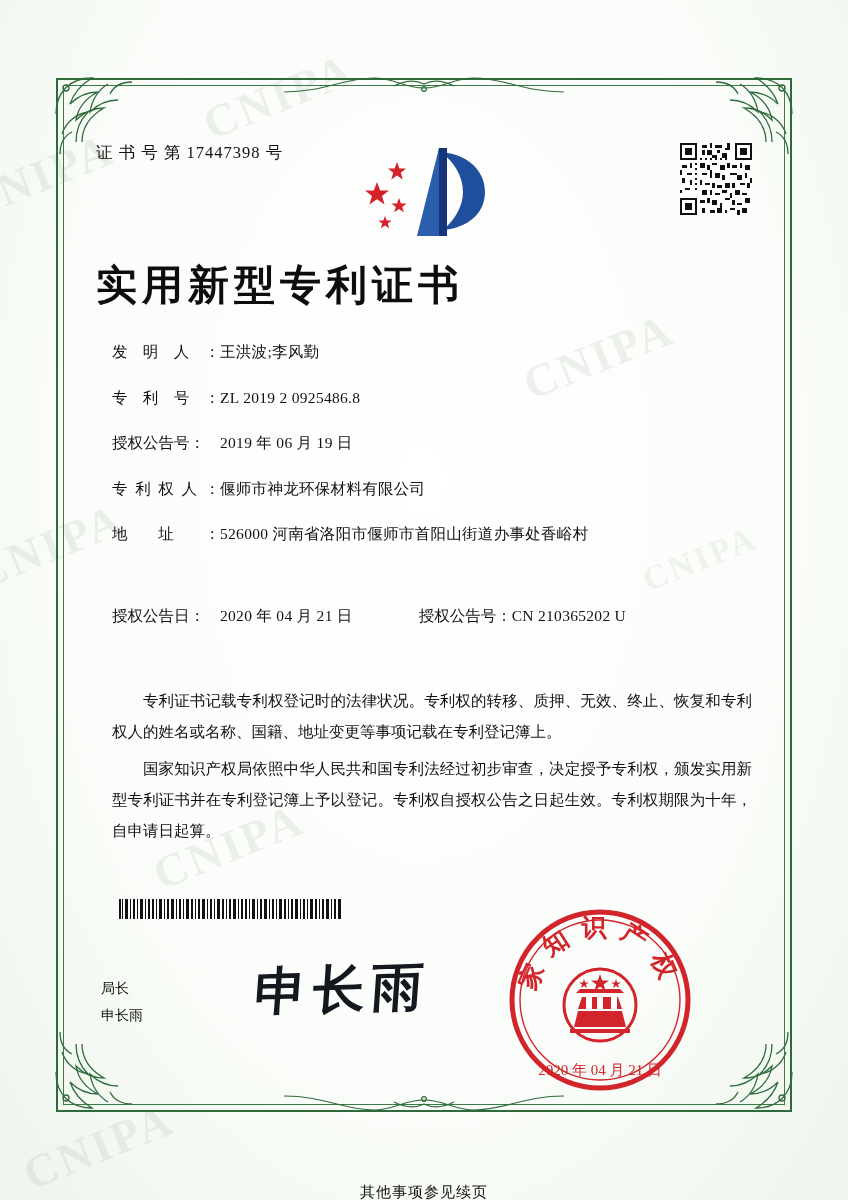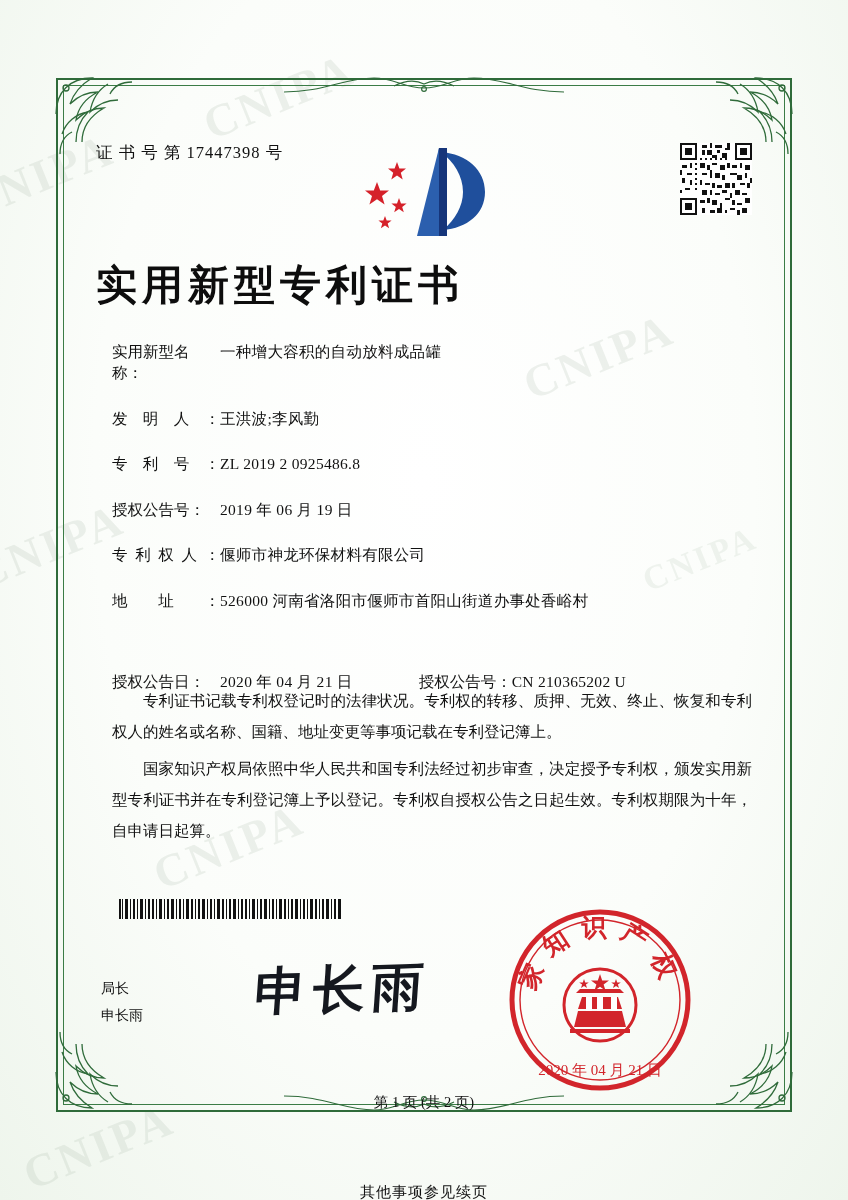--- a/index.html
+++ b/index.html
@@ -438,24 +438,20 @@
   </div>
 
   <div class="content">
 
     <div class="cert-no">证 书 号 第 17447398 号</div>
 
     <div class="title">实用新型专利证书</div>
 
     <div class="fields">
 
-      <div class="field-row">
-        <div class="field-label">实用新型名称：</div>
-        <div class="field-value">一种增大容积的自动放料成品罐</div>
-      </div>
 
       <div class="field-row">
         <div class="field-label spread">
           <span>发</span>
           <span>明</span>
           <span>人</span>
           <span>：</span>
         </div>
         <div class="field-value">王洪波;李风勤</div>
       </div>
@@ -605,16 +601,15 @@
         <rect x="11" y="-8" width="6" height="14" fill="#fff"></rect>
         <path d="M-24 -12 L24 -12 L20 -16 L-20 -16 Z" fill="#d2252b"></path>
         <polygon points="0,-31 2.2,-24.6 9,-24.6 3.6,-20.6 5.6,-14.2 0,-18.2 -5.6,-14.2 -3.6,-20.6 -9,-24.6 -2.2,-24.6" fill="#d2252b"></polygon>
         <polygon points="-16,-26 -14.8,-22.6 -11.2,-22.6 -14.1,-20.5 -13,-17 -16,-19.1 -19,-17 -17.9,-20.5 -20.8,-22.6 -17.2,-22.6" fill="#d2252b"></polygon>
         <polygon points="16,-26 17.2,-22.6 20.8,-22.6 17.9,-20.5 19,-17 16,-19.1 13,-17 14.1,-20.5 11.2,-22.6 14.8,-22.6" fill="#d2252b"></polygon>
       </g>
       <text x="95" y="170" text-anchor="middle" font-family="'Liberation Serif', serif" font-size="15" fill="#d2252b">2020 年 04 月 21 日</text>
     </svg>
   </div>
 
-  <div class="page-num">第 1 页 (共 2 页)</div>
   <div class="footer-note">其他事项参见续页</div>
 
 </div>
 
 </body></html>

